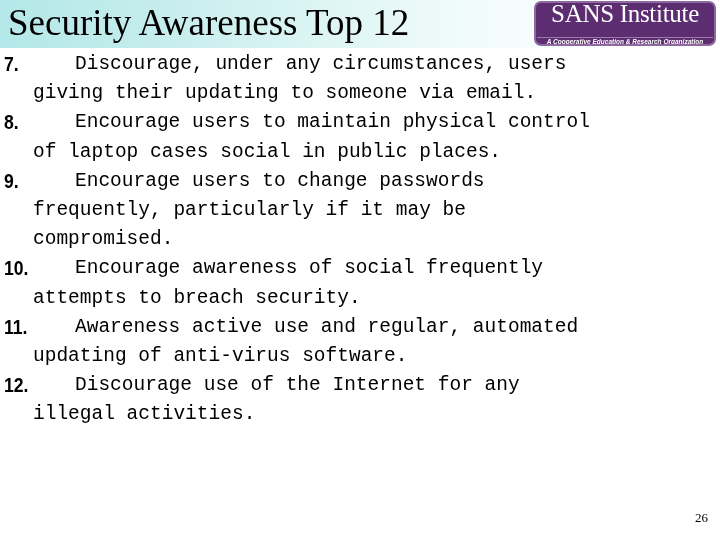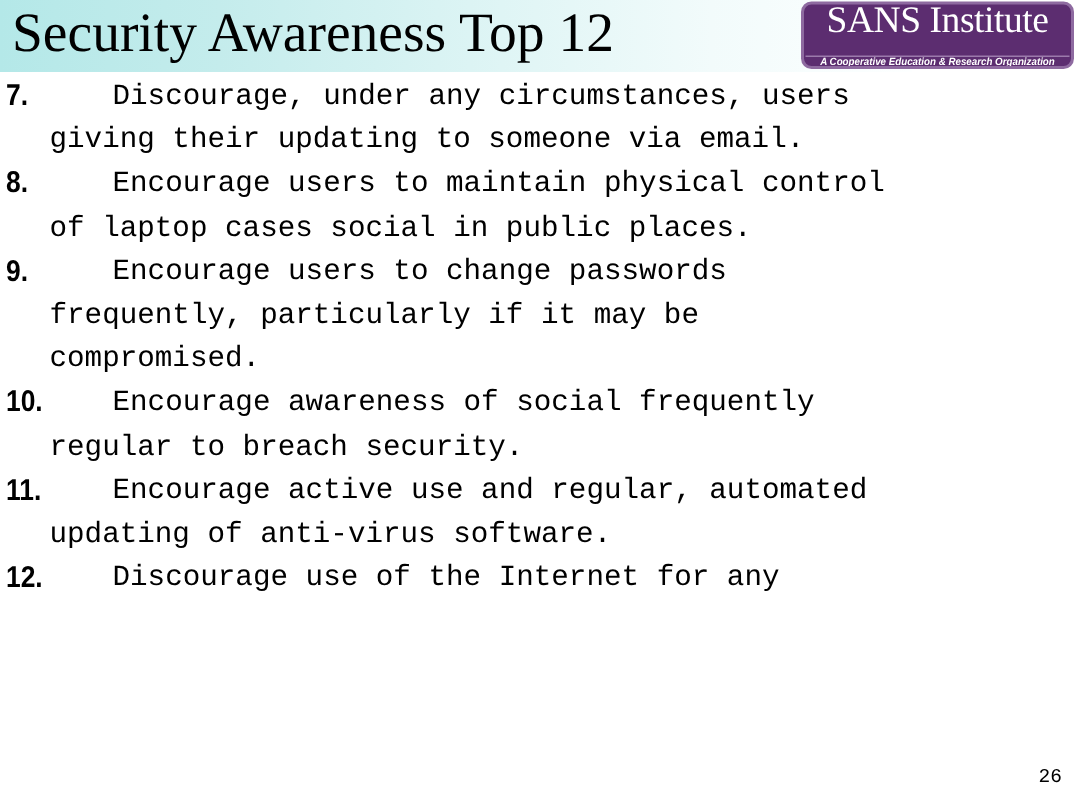--- a/index.html
+++ b/index.html
@@ -141,21 +141,21 @@
     color: #000000;
     transform: scaleX(0.88);
     transform-origin: left center;
   }
 
   
   #slide-number {
     position: absolute;
     right: 12px;
     top: 510px;
-    font-family: Liberation Mono, monospace;
+    font-family: Liberation Serif, serif;
     font-size: 13px;
     color: #000000;
   }
 </style>
 </head>
 <body>
 
 <div id="title-band">
   <div id="page-title">Security Awareness Top 12</div>
 
@@ -176,24 +176,25 @@
       <div class="item-line first"><span class="item-number">8.</span><span>Encourage users to maintain physical control</span></div>
       <div class="item-line cont">of laptop cases social in public places.</div>
     </div>
     <div class="list-item">
       <div class="item-line first"><span class="item-number">9.</span><span>Encourage users to change passwords</span></div>
       <div class="item-line cont">frequently, particularly if it may be</div>
       <div class="item-line cont">compromised.</div>
     </div>
     <div class="list-item">
       <div class="item-line first"><span class="item-number">10.</span><span>Encourage awareness of social frequently</span></div>
-      <div class="item-line cont">regular to breach security.</div>
-    </div>
-    <div class="list-item">
-      <div class="item-line first"><span class="item-number">11.</span><span>Encourage active use and regular, automated</span></div>
+      <div class="item-line cont">attempts to breach security.</div>
+    </div>
+    <div class="list-item">
+      <div class="item-line first"><span class="item-number">11.</span><span>Awareness active use and regular, automated</span></div>
       <div class="item-line cont">updating of anti-virus software.</div>
     </div>
     <div class="list-item">
       <div class="item-line first"><span class="item-number">12.</span><span>Discourage use of the Internet for any</span></div>
+      <div class="item-line cont">illegal activities.</div>
     </div>
   </div>
 
 <div id="slide-number">26</div>
 
 </body></html>

